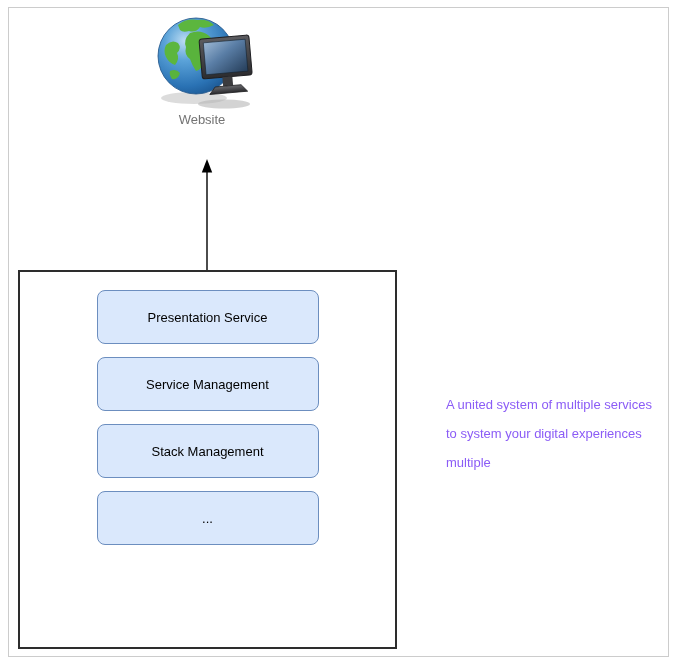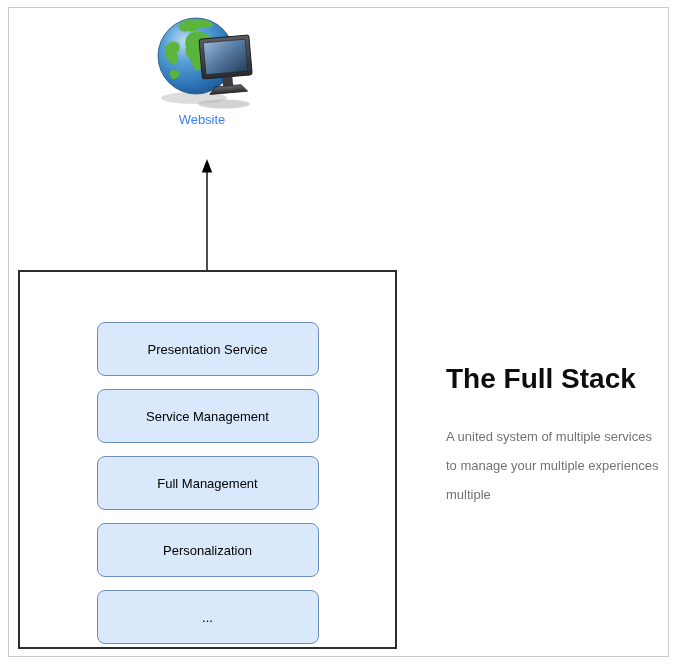--- a/index.html
+++ b/index.html
@@ -27,38 +27,38 @@
     left: 156px; top: 13px;
     width: 98px; height: 96px;
   }
   .website-label {
     position: absolute;
     left: 151px; top: 111px;
     width: 102px;
     text-align: center;
     font-size: 13px;
     line-height: 17px;
-    color: #3b82f6;
+    color: #737373;
   }
   .connector-arrow {
     position: absolute;
     left: 199px; top: 158px;
     width: 16px; height: 116px;
   }
   .stack-container {
     position: absolute;
     left: 18px; top: 270px;
     width: 379px; height: 379px;
     box-sizing: border-box;
     border: 2px solid #2d2d2d;
     background: #ffffff;
     display: flex;
     flex-direction: column;
     align-items: center;
-    padding-top: 50px;
+    padding-top: 18px;
     gap: 13px;
   }
   .service-box {
     width: 222px; height: 54px;
     box-sizing: border-box;
     background: #dae8fc;
     border: 1px solid #6c8ebf;
     border-radius: 8px;
     display: flex;
     align-items: center;
@@ -77,21 +77,21 @@
     font-size: 28px;
     font-weight: bold;
     line-height: 32px;
     color: #0d0d0d;
     letter-spacing: 0px;
   }
   .side-desc {
     margin-top: 27px;
     font-size: 13px;
     line-height: 29px;
-    color: #737373;
+    color: #8b5cf6;
   }
 </style>
 </head>
 <body>
 
 <div class="page">
 
   <div class="frame"></div>
 
   <svg class="website-icon" viewBox="0 0 98 96" aria-hidden="true">
@@ -139,27 +139,25 @@
   <div class="website-label">Website</div>
 
   <svg class="connector-arrow" viewBox="0 0 16 116" aria-hidden="true">
     <line x1="8" y1="12" x2="8" y2="116" stroke="#000000" stroke-width="1.4"></line>
     <polygon points="8,1 13.2,14.5 2.8,14.5" fill="#000000"></polygon>
   </svg>
 
   <div class="stack-container">
     <div class="service-box">Presentation Service</div>
     <div class="service-box">Service Management</div>
-    <div class="service-box">Full Management</div>
-    <div class="service-box">Personalization</div>
+    <div class="service-box">Stack Management</div>
     <div class="service-box">...</div>
   </div>
 
   <div class="side-panel">
-    <h1 class="side-title">The Full Stack</h1>
     <div class="side-desc">
       <div>A united system of multiple services</div>
-      <div>to manage your multiple experiences</div>
+      <div>to system your digital experiences</div>
       <div>multiple</div>
     </div>
   </div>
 
 </div>
 
 </body></html>

